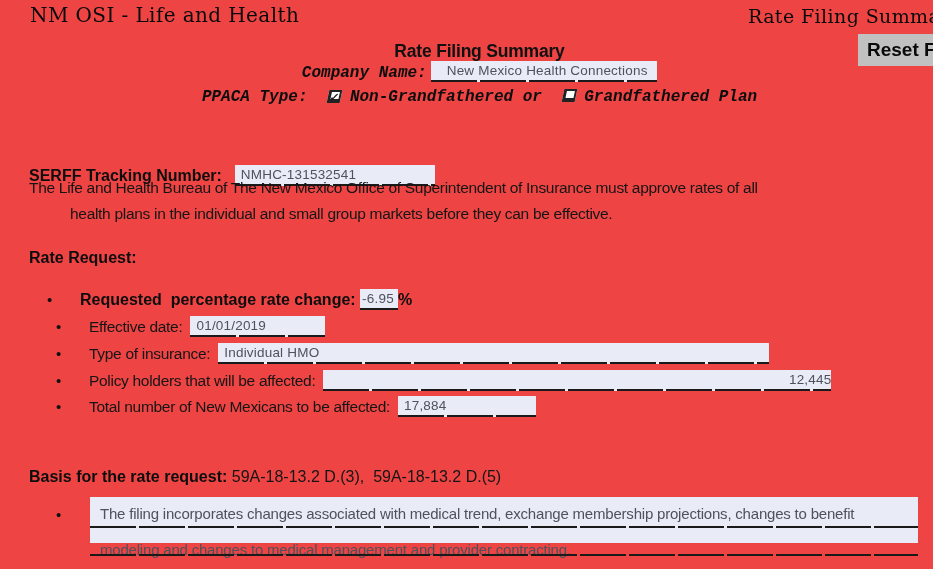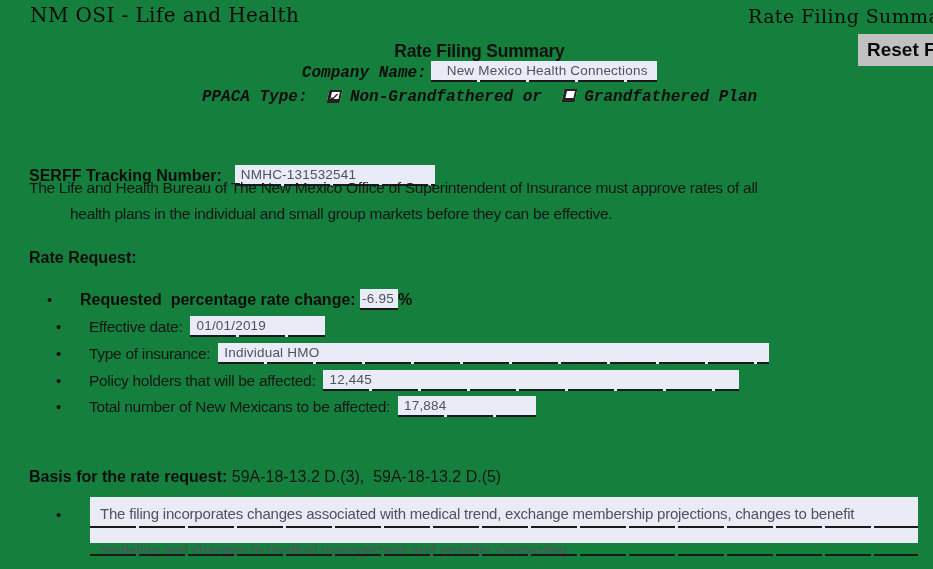--- a/index.html
+++ b/index.html
@@ -1,18 +1,18 @@
 <!DOCTYPE html>
 <html><head>
 <meta charset="utf-8">
 <style>
   * { margin:0; padding:0; box-sizing:border-box; }
   body { background:#fff; }
   .page {
-    position:relative; width:933px; height:569px; background:#15803d;
+    position:relative; width:933px; height:569px; background:#ef4444;
     overflow:hidden; font-family:"Liberation Sans", sans-serif; color:#111;
   }
   .abs { position:absolute; white-space:nowrap; }
   .hand { font-family:"DejaVu Serif", serif; letter-spacing:0.4px; font-size:20px; color:#0a0a0a; }
   .narrow { font-size:15.5px; letter-spacing:-0.3px; color:#151515;text-align:right; }
   .blbl { font-weight:bold; font-size:16px; color:#0d0d0d; }
   .bital { font-weight:bold; font-style:italic; font-size:16px; color:#0d0d0d;font-family:Liberation Mono, monospace; }
   .pre { white-space:pre; }
   .center-row { left:26px; width:907px; text-align:center; }
   .title { font-weight:bold; font-size:17.5px; letter-spacing:-0.2px; }
@@ -92,21 +92,21 @@
 
   <div class="abs" style="left:56px; top:316px;">
     <span class="dot">•</span><span class="narrow pre">Effective date:  </span><span class="field" style="width:135px;">01/01/2019</span>
   </div>
 
   <div class="abs" style="left:56px; top:343px;">
     <span class="dot">•</span><span class="narrow pre">Type of insurance:  </span><span class="field" style="width:551px;">Individual HMO</span>
   </div>
 
   <div class="abs" style="left:56px; top:370px;">
-    <span class="dot">•</span><span class="narrow pre">Policy holders that will be affected:  </span><span class="field" style="width:416px;">12,445</span>
+    <span class="dot">•</span><span class="narrow pre">Policy holders that will be affected:  </span><span class="field" style="width:508px;text-align:right;">12,445</span>
   </div>
 
   <div class="abs" style="left:56px; top:396px;">
     <span class="dot">•</span><span class="narrow pre">Total number of New Mexicans to be affected:  </span><span class="field" style="width:138px;">17,884</span>
   </div>
 
   <div class="abs" style="left:29px; top:468px;">
     <span class="blbl pre">Basis for the rate request: </span><span class="narrow pre" style="font-size:16px; letter-spacing:0;">59A-18-13.2 D.(3),  59A-18-13.2 D.(5)</span>
   </div>
 

